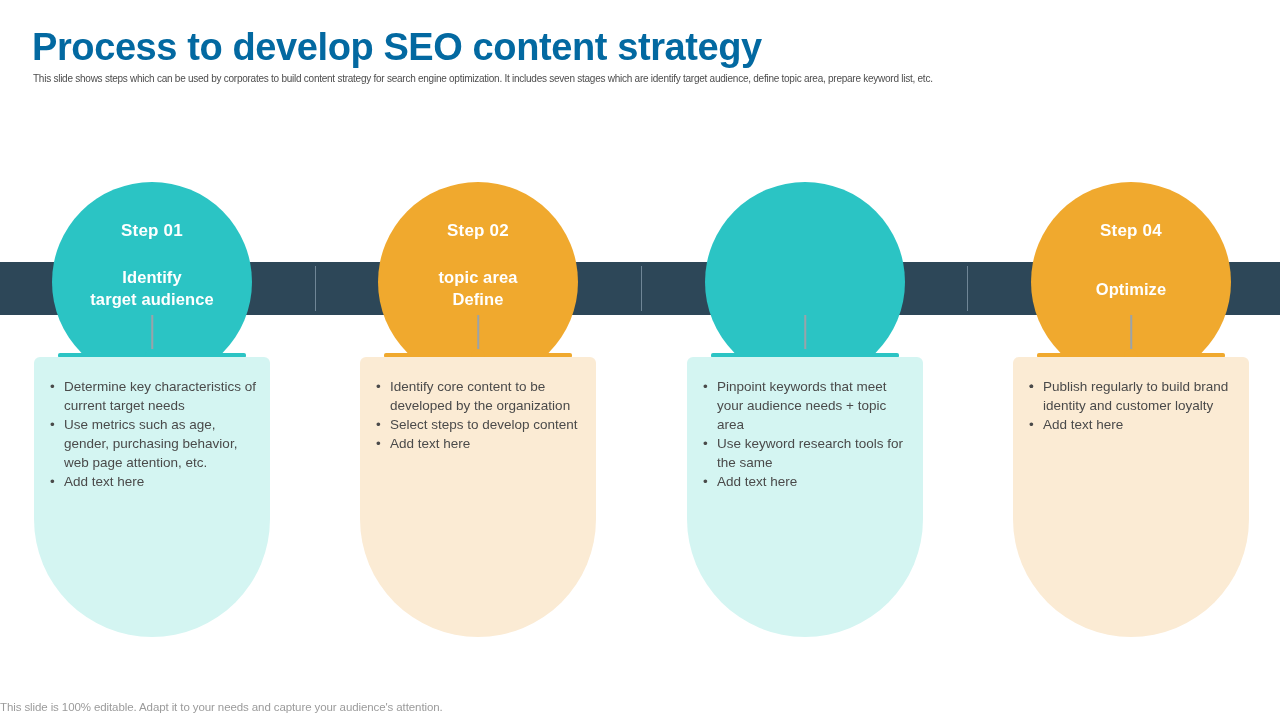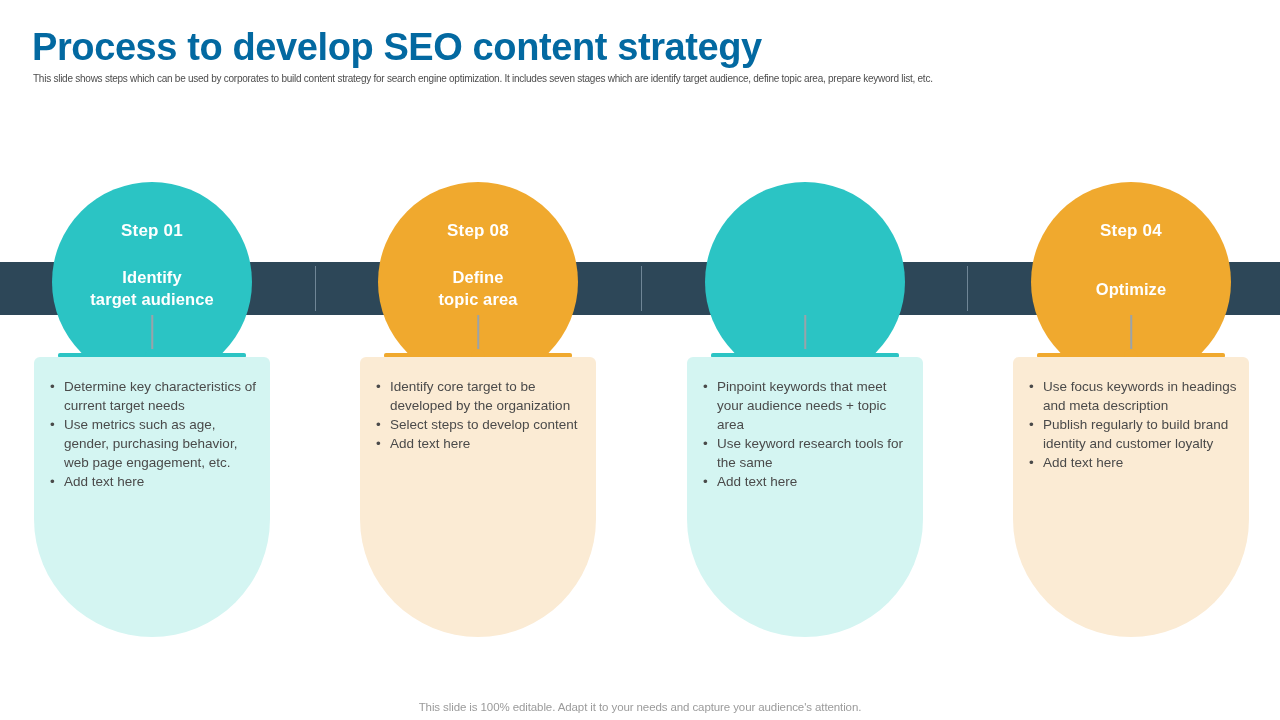--- a/index.html
+++ b/index.html
@@ -175,21 +175,21 @@
     color: #4a4a4a;
     font-size: 13.5px;
   }
 
   
   #footer-note {
     position: absolute;
     left: 0;
     top: 701px;
     width: 1280px;
-    text-align: center;
+    text-align: left;
     font-size: 11.5px;
     color: #9b9b9b;
     letter-spacing: -0.1px;
   }
 </style>
 </head>
 <body>
 
 <div id="slide-title">Process to develop SEO content strategy</div>
 <div id="slide-subtitle">This slide shows steps which can be used by corporates to build content strategy for search engine optimization. It includes seven stages which are identify target audience, define topic area, prepare keyword list, etc.</div>
@@ -207,39 +207,39 @@
     <div class="step-name">
       <div>Identify</div>
       <div>target audience</div>
     </div>
     <div class="connector"></div>
     <div class="hbar" style="background: rgb(43, 196, 196);"></div>
     <div class="hdot" style="background: rgb(43, 196, 196);"></div>
     <div class="card" style="background: rgb(212, 245, 242);">
       <ul class="card-list">
         <li><span class="bullet-dot">•</span><span>Determine key characteristics  of current target needs</span></li>
-        <li><span class="bullet-dot">•</span><span>Use metrics such as age, gender, purchasing behavior,  web page engagement,  etc.</span></li>
+        <li><span class="bullet-dot">•</span><span>Use metrics such as age, gender, purchasing behavior,  web page attention,  etc.</span></li>
         <li><span class="bullet-dot">•</span><span>Add text here</span></li>
       </ul>
     </div>
   </div>
 
   <div class="step-col" style="left:318px">
     <div class="step-circle" style="background: rgb(240, 169, 46);"></div>
-    <div class="step-circle-label">Step 08</div>
+    <div class="step-circle-label">Step 02</div>
     <div class="step-name">
+      <div>topic area</div>
       <div>Define</div>
-      <div>topic area</div>
     </div>
     <div class="connector"></div>
     <div class="hbar" style="background: rgb(240, 169, 46);"></div>
     <div class="hdot" style="background: rgb(240, 169, 46);"></div>
     <div class="card" style="background: rgb(251, 235, 212);">
       <ul class="card-list">
-        <li><span class="bullet-dot">•</span><span>Identify  core target to be developed  by the organization</span></li>
+        <li><span class="bullet-dot">•</span><span>Identify  core content to be developed  by the organization</span></li>
         <li><span class="bullet-dot">•</span><span>Select steps to develop content</span></li>
         <li><span class="bullet-dot">•</span><span>Add text here</span></li>
       </ul>
     </div>
   </div>
 
   <div class="step-col" style="left:645px">
     <div class="step-circle" style="background: rgb(43, 196, 196);"></div>
     <div class="connector"></div>
     <div class="hbar" style="background: rgb(43, 196, 196);"></div>
@@ -257,21 +257,21 @@
     <div class="step-circle" style="background: rgb(240, 169, 46);"></div>
     <div class="step-circle-label">Step 04</div>
     <div class="step-name single">
       <div>Optimize</div>
     </div>
     <div class="connector"></div>
     <div class="hbar" style="background: rgb(240, 169, 46);"></div>
     <div class="hdot" style="background: rgb(240, 169, 46);"></div>
     <div class="card" style="background: rgb(251, 235, 212);">
       <ul class="card-list">
-        <li><span class="bullet-dot">•</span><span>Use focus keywords in headings and meta description</span></li>
+        <li><span class="bullet-dot">•</span></li>
         <li><span class="bullet-dot">•</span><span>Publish regularly  to build brand identity and customer  loyalty</span></li>
         <li><span class="bullet-dot">•</span><span>Add text here</span></li>
       </ul>
     </div>
   </div>
 
 </div>
 
 <div id="footer-note">This slide is 100% editable. Adapt it to your needs and capture your audience's attention.</div>
 

